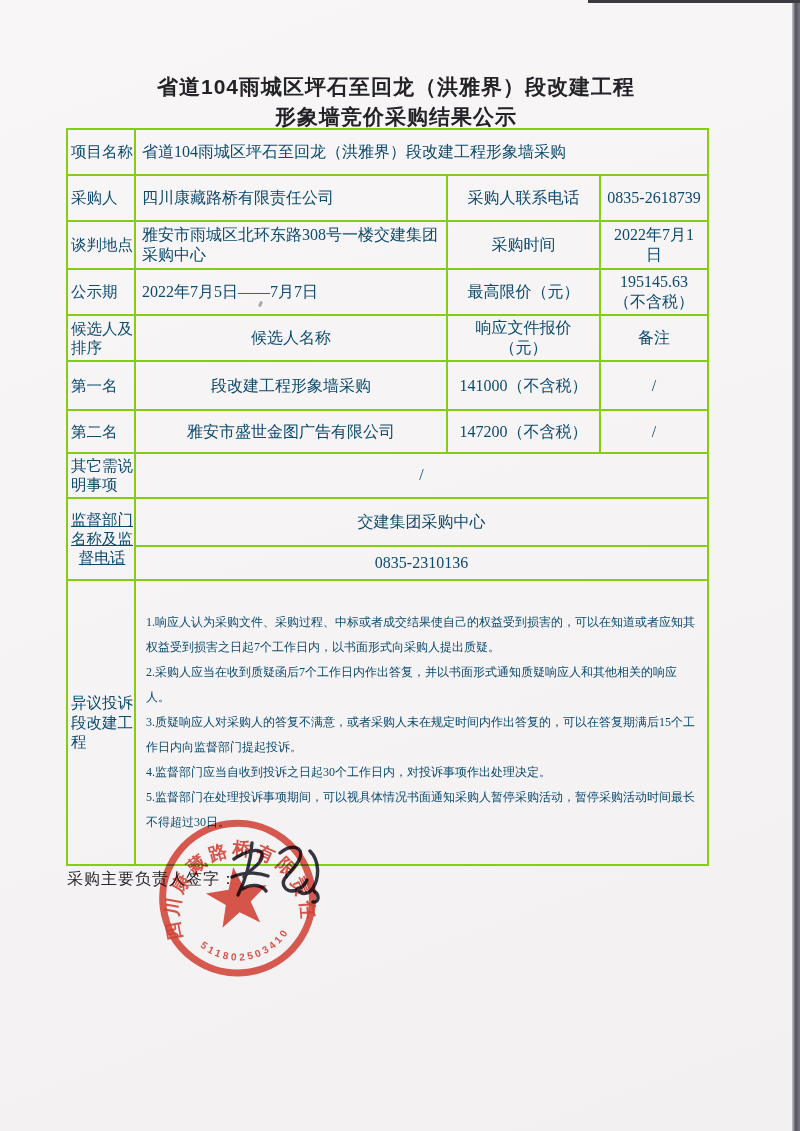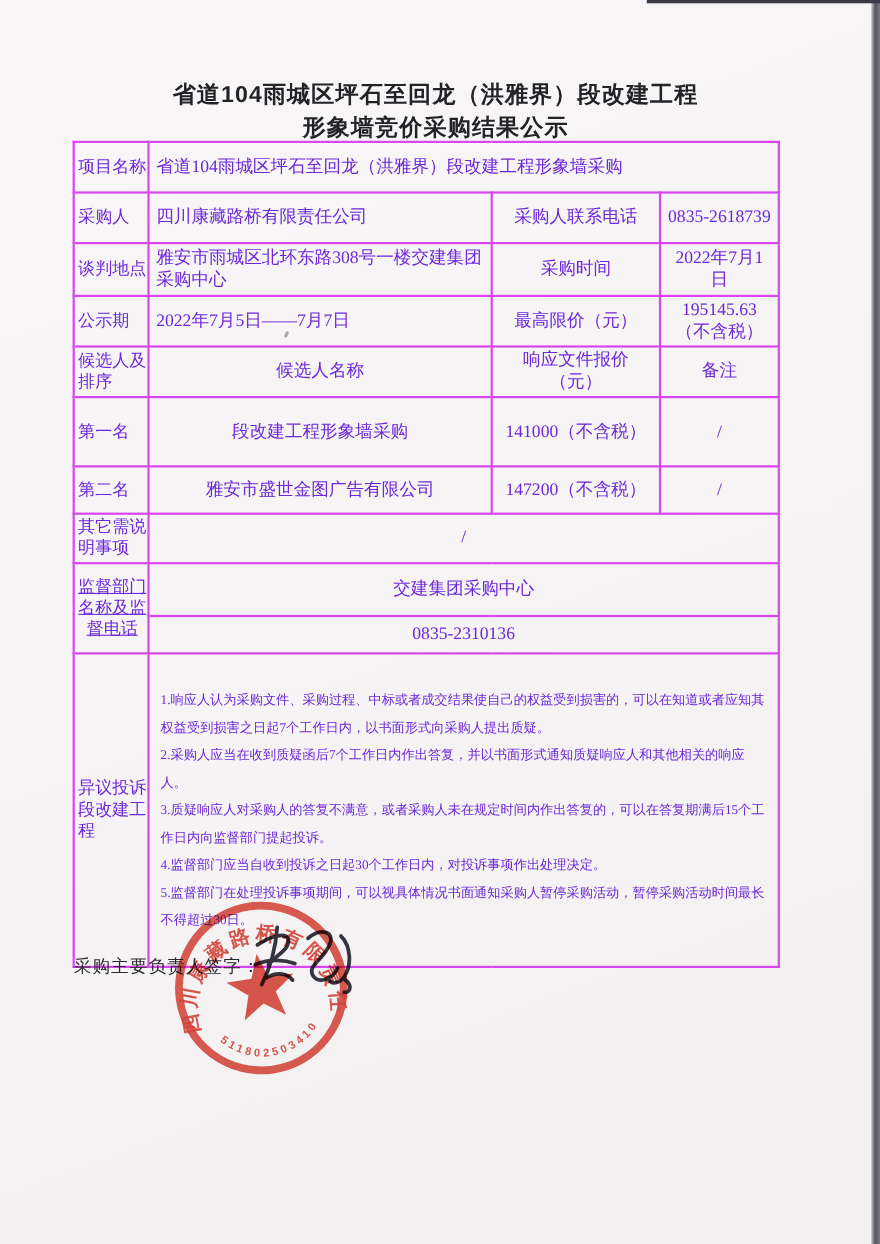--- a/index.html
+++ b/index.html
@@ -9,28 +9,28 @@
     font-family:"Liberation Serif",serif;color:#28272d;
   }
   .edge-right{position:absolute;top:0;right:0;width:8px;height:1131px;
     background:linear-gradient(to right,#c7c6cc 0%,#55545e 45%,#7a7982 100%);}
   .edge-top{position:absolute;top:0;left:588px;width:212px;height:3px;background:#3c3b43;}
   .doc-title{position:absolute;top:72px;left:0;width:792px;text-align:center;
     font-family:"Liberation Sans",sans-serif;font-weight:700;font-size:21px;
     line-height:30px;color:#232227;letter-spacing:1px;}
   table.main{position:absolute;left:66px;top:128px;width:641px;
     border-collapse:collapse;table-layout:fixed;}
-  td{border:2px solid #d946ef;font-size:16px;line-height:1.25;color:#6d28d9;
+  td{border:2px solid #84cc16;font-size:16px;line-height:1.25;color:#0c4a6e;
     padding:2px 6px;overflow:hidden;vertical-align:middle;}
   td.lab{padding:2px 1px 2px 3px;font-size:15.5px;white-space:pre-line;text-align:left;}
   td.lab.sup{text-align:center;text-decoration:underline;}
   td.center{text-align:center;}
   td.val{text-align:left;}
   tr.r1{height:46px;}tr.r2{height:46px;margin-top:48px;}tr.r3{height:48px;}tr.r4{height:38px;margin-left:44px;}
-  tr.r5{height:46px;}tr.r6{height:63px;}tr.r7{height:43px;}tr.r8{height:42px;border-radius:17px;}
+  tr.r5{height:46px;}tr.r6{height:49px;}tr.r7{height:43px;}tr.r8{height:42px;border-radius:17px;}
   tr.r9a{height:48px;}tr.r9b{height:34px;padding-left:24px;}tr.r10{height:285px;}
   td.notice{padding:8px 10px;vertical-align:middle;}
   td.notice p{margin:0;font-size:12px;line-height:25px;text-align:left;}
   .sign-line{position:absolute;left:67px;top:869px;font-size:16px;color:#2a292f;
     letter-spacing:1px;}
   .stamp{position:absolute;left:152px;top:808px;width:172px;height:172px;
     mix-blend-mode:multiply;opacity:.92;transform:rotate(-8deg);}
   .signature{position:absolute;left:222px;top:833px;width:112px;height:86px;
     mix-blend-mode:multiply;}
   .speck{position:absolute;left:259px;top:301px;width:3px;height:6px;

